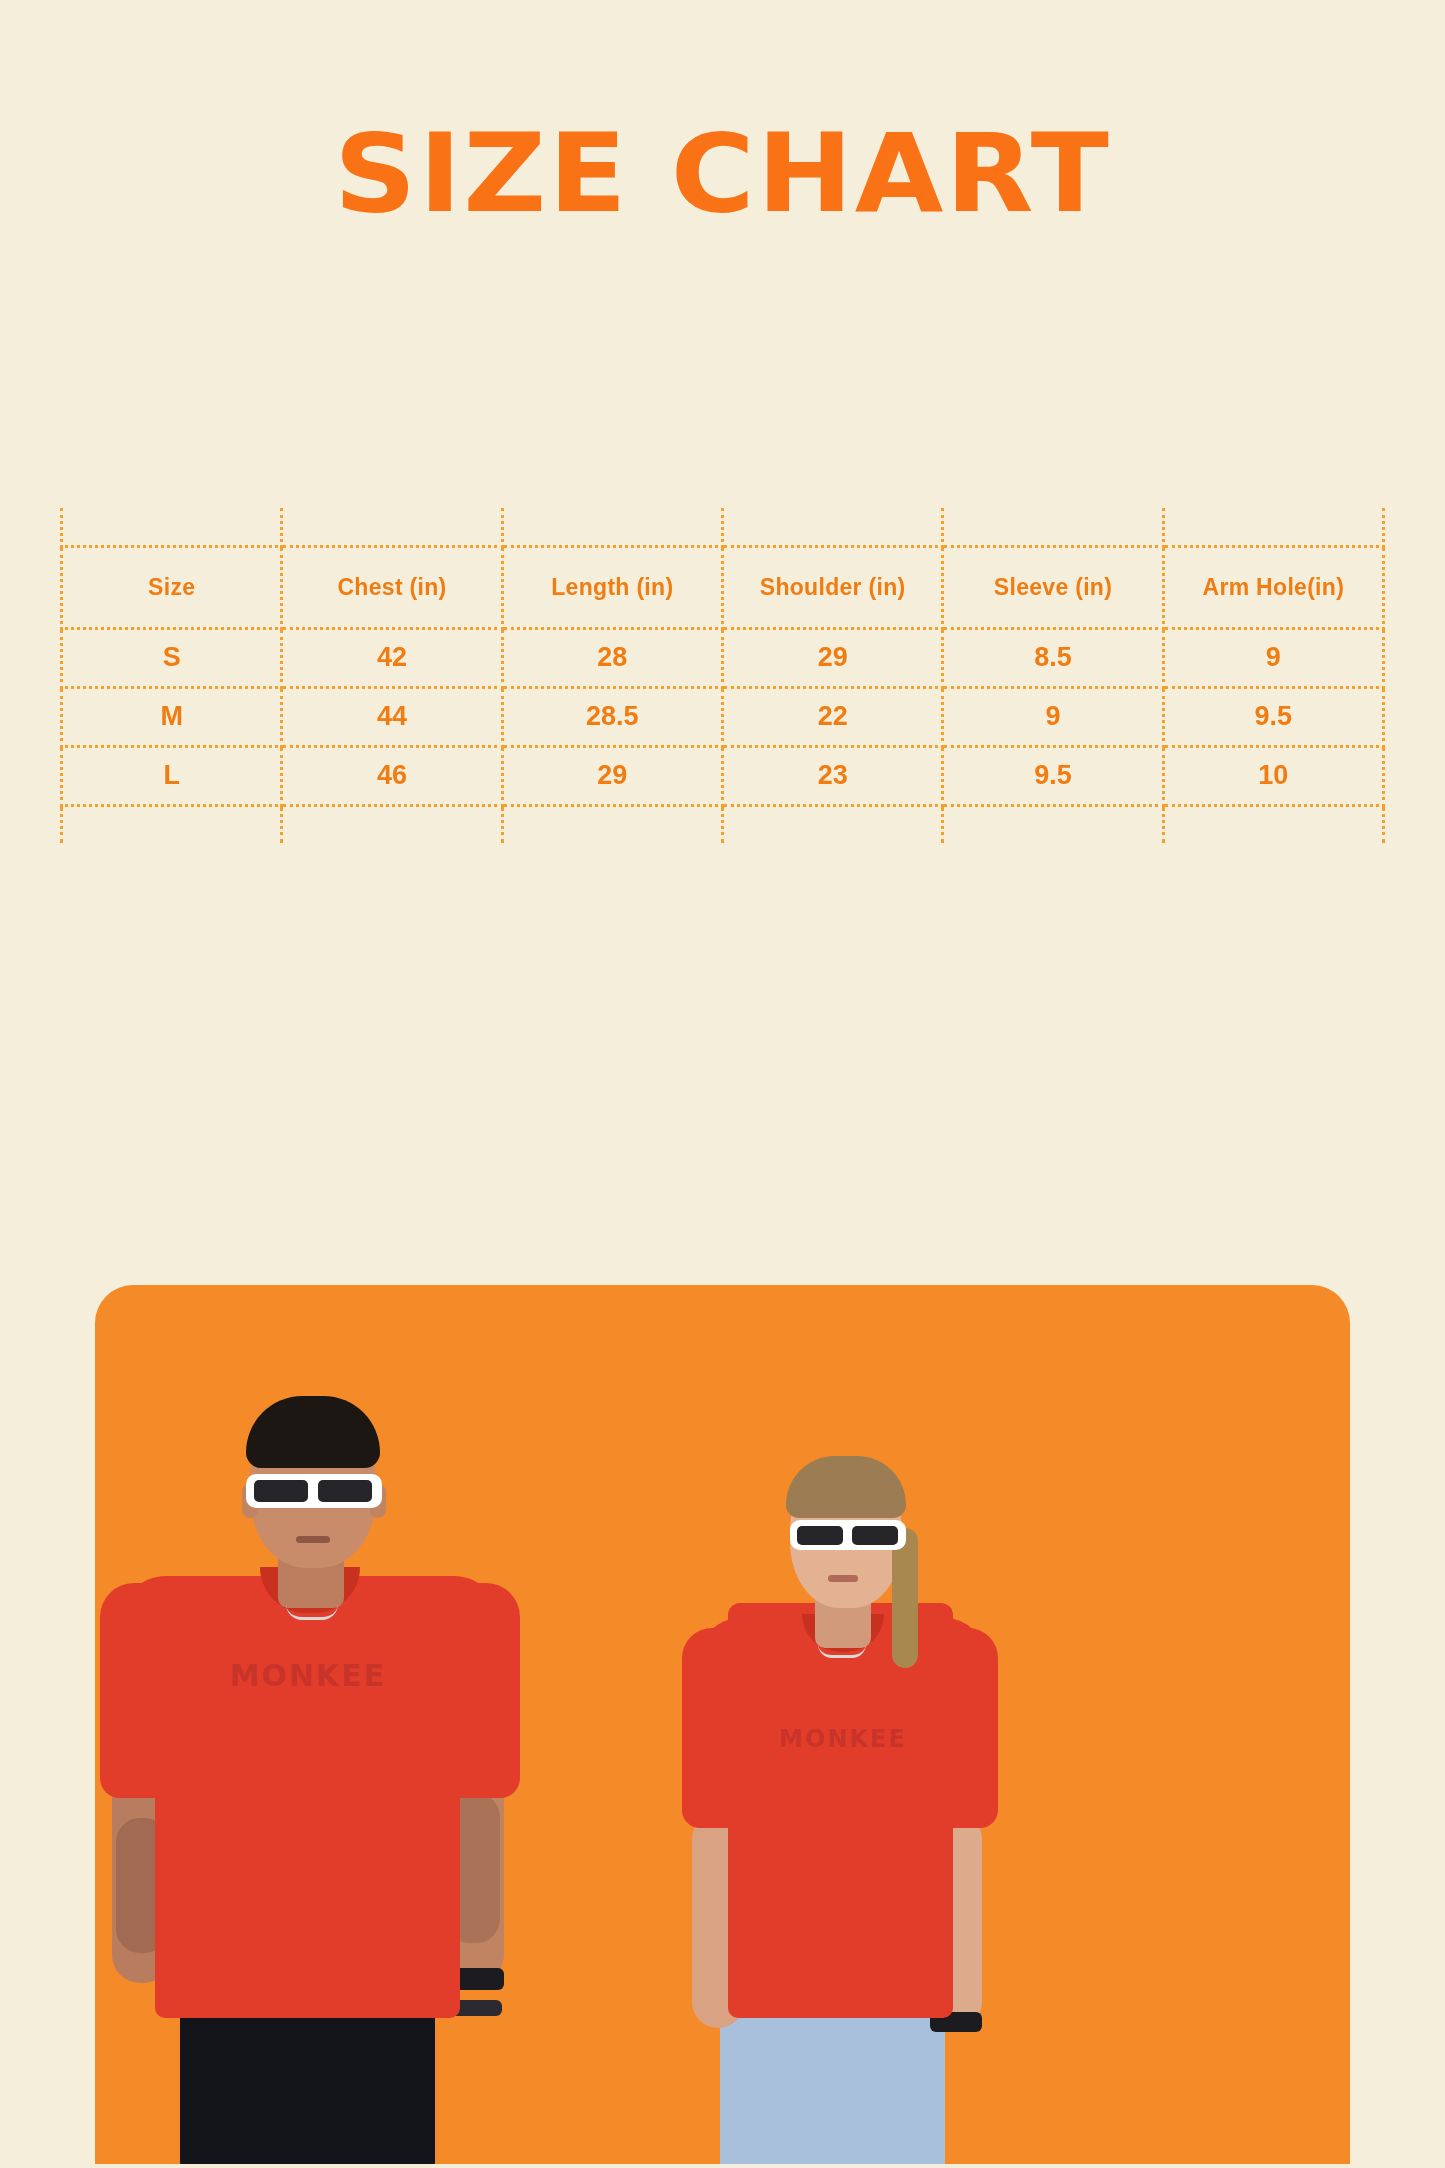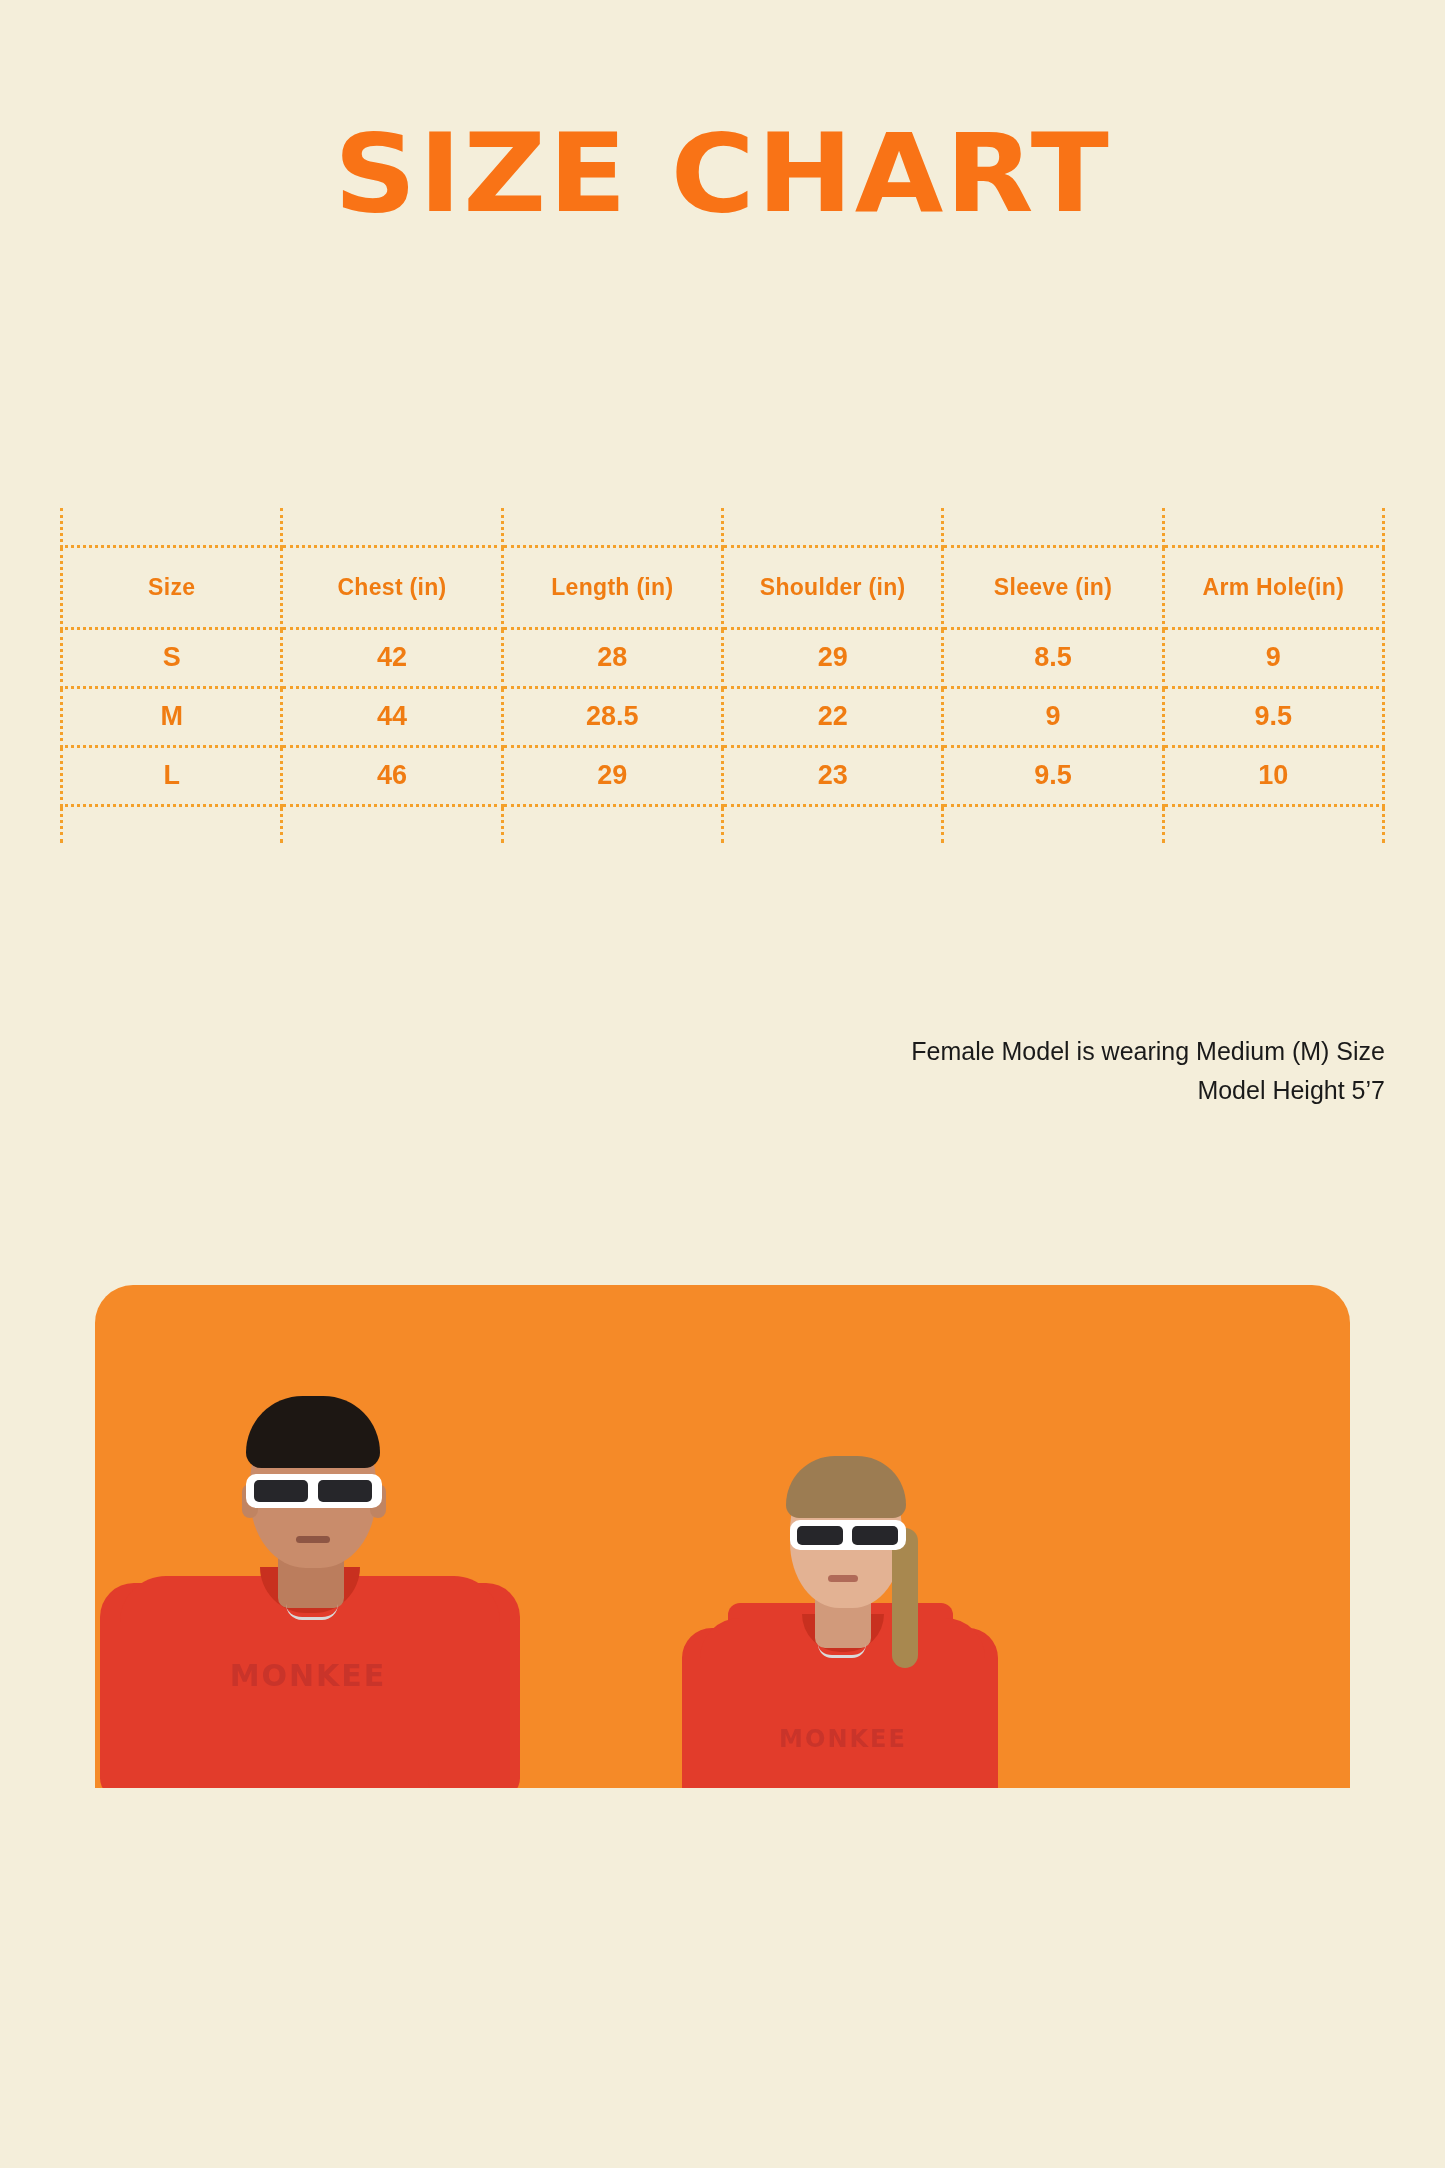--- a/index.html
+++ b/index.html
@@ -6,21 +6,21 @@
   html, body {
     width: 1445px;
     height: 2168px;
     background: #f4eeda;
     font-family: "Liberation Sans", sans-serif;
     overflow: hidden;
   }
   .page {
     position: relative;
     width: 1445px;
-    height: 1788px;
+    height: 2164px;
     background: #f4eeda;
     overflow: hidden;
   }
 
   
   .title-block {
     position: absolute;
     top: 120px;
     left: 0;
     width: 1445px;
@@ -240,24 +240,20 @@
           <td></td>
           <td></td>
           <td></td>
         </tr>
       </tbody>
     </table>
   </div>
 
   <div class="caption-left">
   </div>
-  <div class="caption-right">
-    <div>Female Model is wearing Medium (M) Size</div>
-    <div>Model Height 5’7</div>
-  </div>
 
   <div class="photo-area">
     <div class="orange-panel"></div>
 
     <div class="model" id="male-model">
 
       <div class="pants" style="left:120px; bottom:0; width:255px; height:230px; border-radius:6px;"></div>
 
       <div class="arm" style="left:52px; bottom:185px; width:60px; height:230px; border-radius:28px; background:#b87d5f;"></div>
       <div class="arm" style="left:382px; bottom:185px; width:62px; height:235px; border-radius:28px; background:#c08462;"></div>

